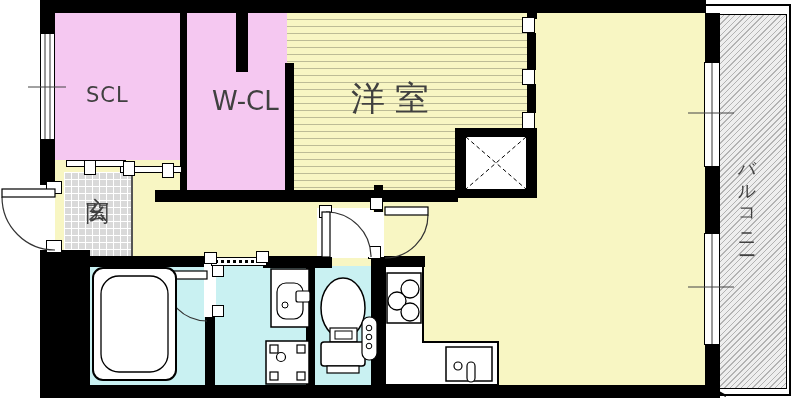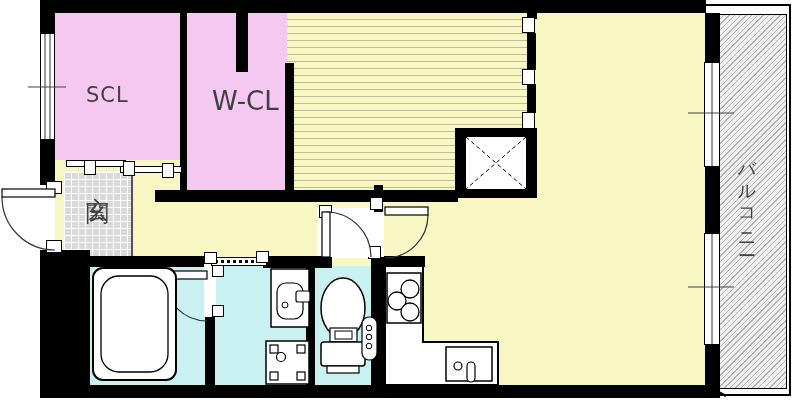--- a/index.html
+++ b/index.html
@@ -212,16 +212,17 @@
       <rect x="467" y="362" width="8" height="20" rx="4" fill="#fff" stroke="#000" stroke-width="1.2"></rect>
     </g>
 
     <g stroke="#000" stroke-width="2">
       <line x1="706" y1="385" x2="726" y2="396"></line>
     </g>
   </svg>
 
   <div class="lbl lbl-scl">SCL</div>
   <div class="lbl lbl-wcl">W-CL</div>
+  <div class="lbl lbl-yo">洋室</div>
   <div class="lbl lbl-vert lbl-genkan">玄関</div>
   <div class="lbl lbl-vert lbl-balcony">バルコニー</div>
 
 </div>
 
 </body></html>

